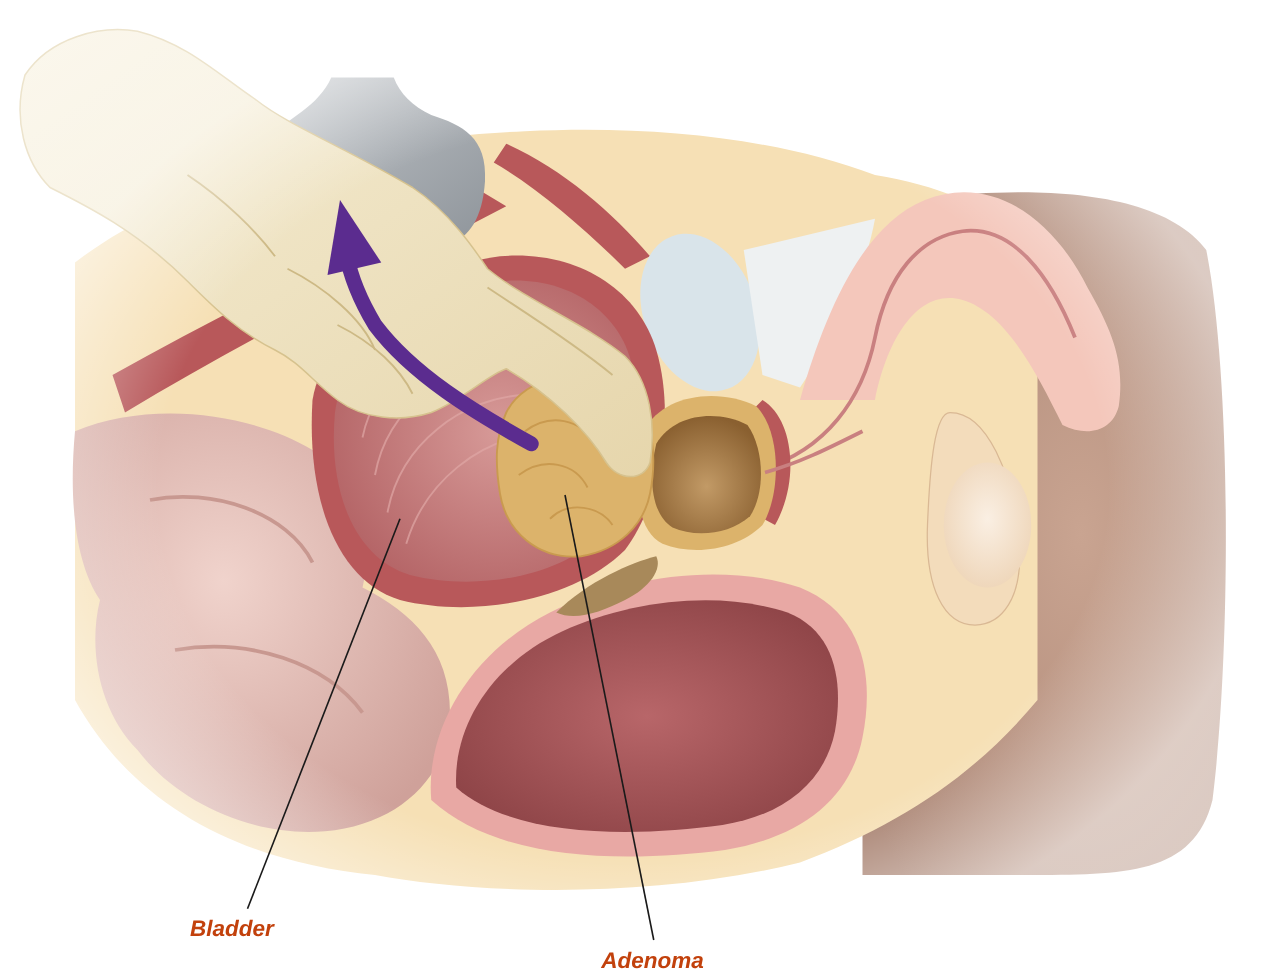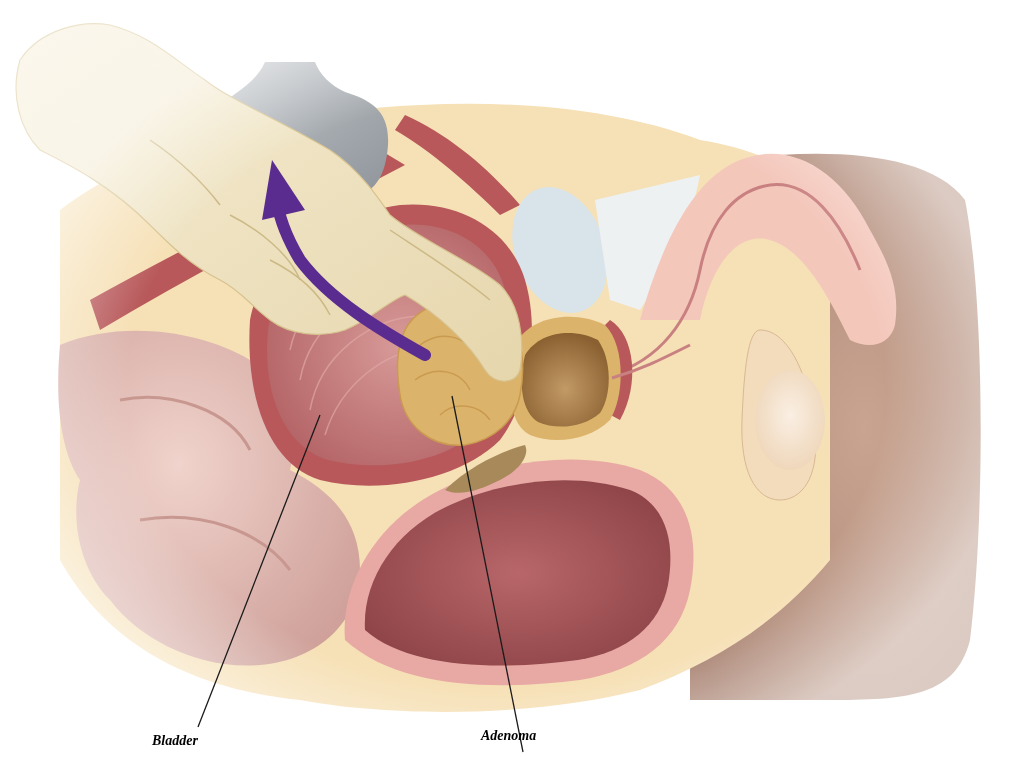--- a/index.html
+++ b/index.html
@@ -1,18 +1,18 @@
 <!DOCTYPE html>
 <html><head>
 <meta charset="utf-8">
 <style>
   html,body{margin:0;padding:0;background:#ffffff;}
   .canvas{position:relative;width:1013px;height:781px;overflow:hidden;background:#ffffff;}
   svg.art{position:absolute;left:0;top:0;width:1013px;height:781px;}
-  .label{position:absolute;font-family:Liberation Serif, serif;font-weight:bold;font-style:italic;font-size:14px;color:#000000;white-space:nowrap;}
+  .label{position:absolute;font-family:Liberation Sans, sans-serif;font-weight:bold;font-style:italic;font-size:18px;color:#c2410c;white-space:nowrap;}
 </style>
 </head>
 <body>
 
 <div class="canvas">
   <svg class="art" viewBox="0 0 1013 781">
     <defs>
       <radialGradient id="gBody" cx="0.6" cy="0.5" r="0.7">
         <stop offset="0" stop-color="#c9a491"></stop>
         <stop offset="1" stop-color="#a98372"></stop>
@@ -115,14 +115,14 @@
       <path d="M262 220 L272 160 L305 210 Z" fill="#5b2c8f"></path>
     </g>
 
     <rect x="0" y="0" width="1013" height="781" fill="url(#gFade)" opacity="0.55"></rect>
 
     <line x1="320" y1="415" x2="198" y2="727" stroke="#1a1a1a" stroke-width="1.3"></line>
     <line x1="452" y1="396" x2="523" y2="752" stroke="#1a1a1a" stroke-width="1.3"></line>
   </svg>
 
   <div class="label" style="left:152px;top:733px;">Bladder</div>
-  <div class="label" style="left:481px;top:728px;">Adenoma</div>
+  <div class="label" style="left:481px;top:758px;">Adenoma</div>
 </div>
 
 </body></html>

